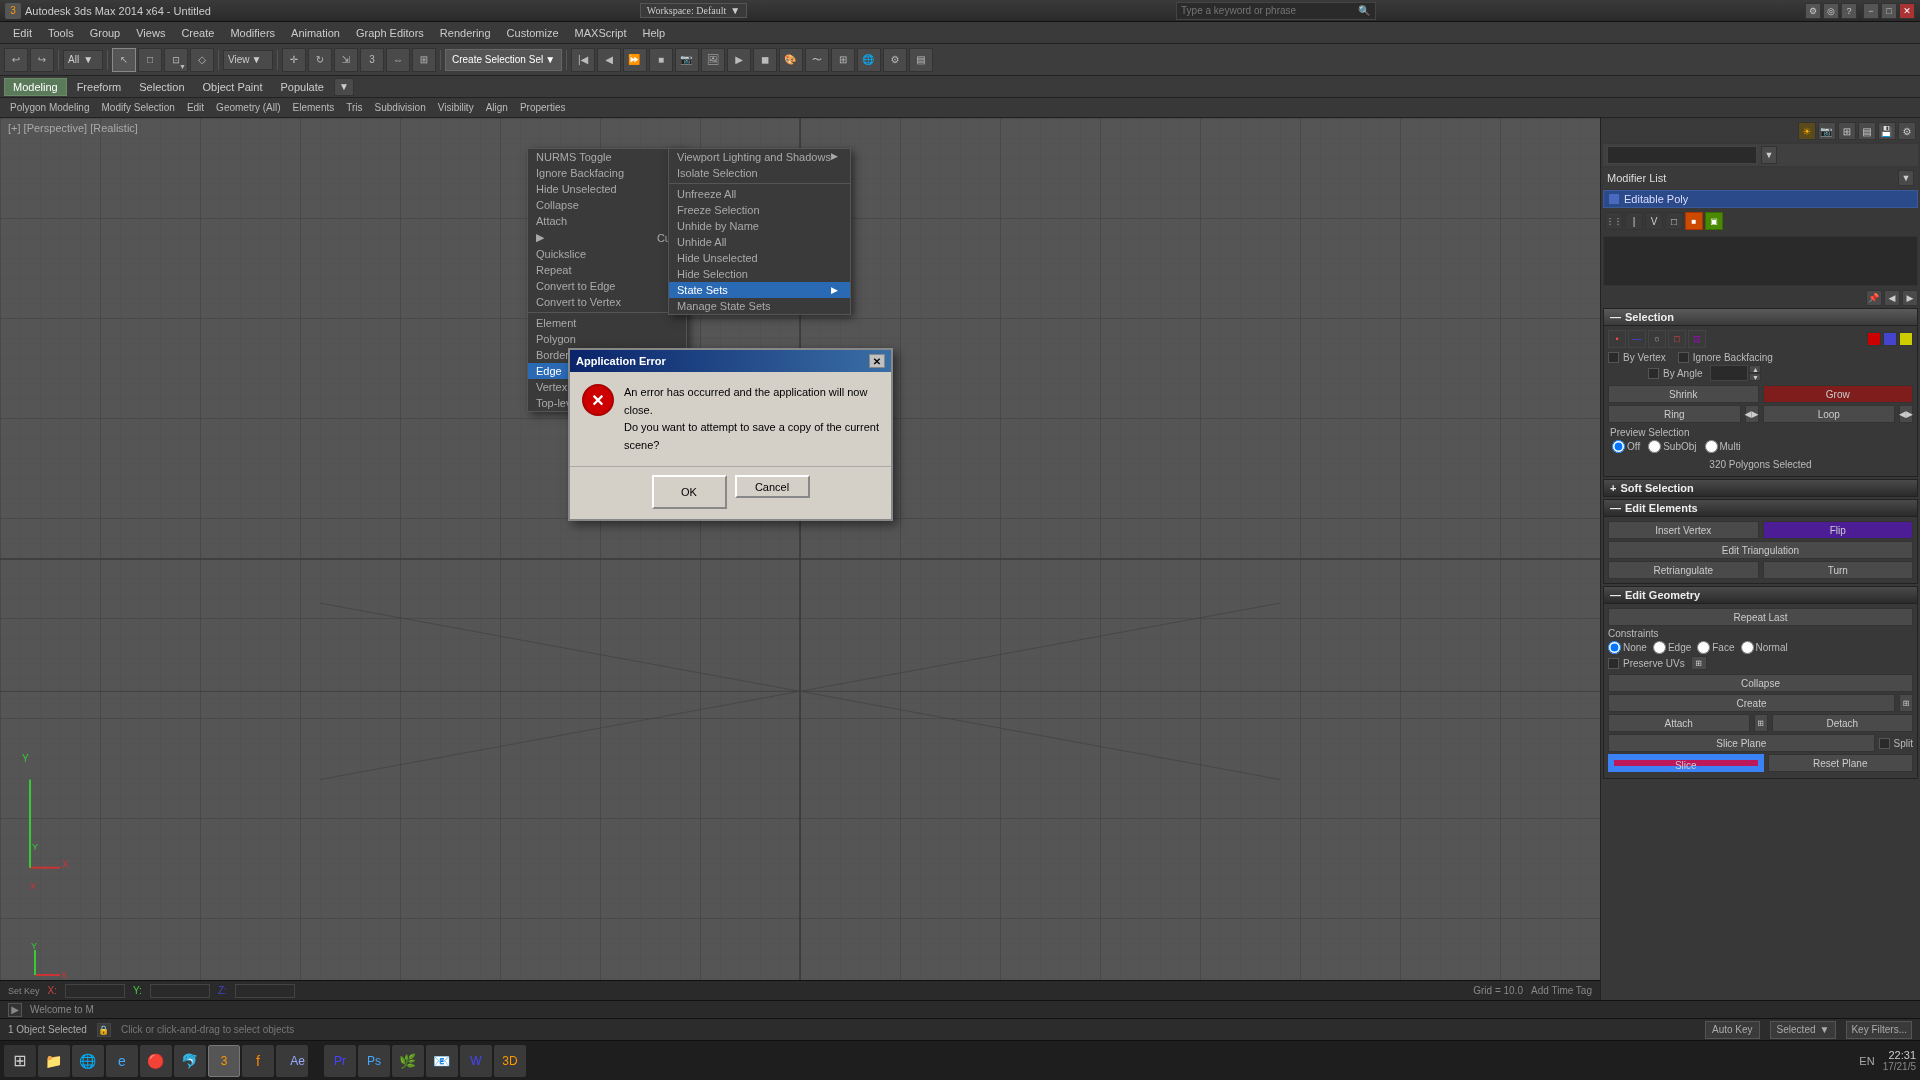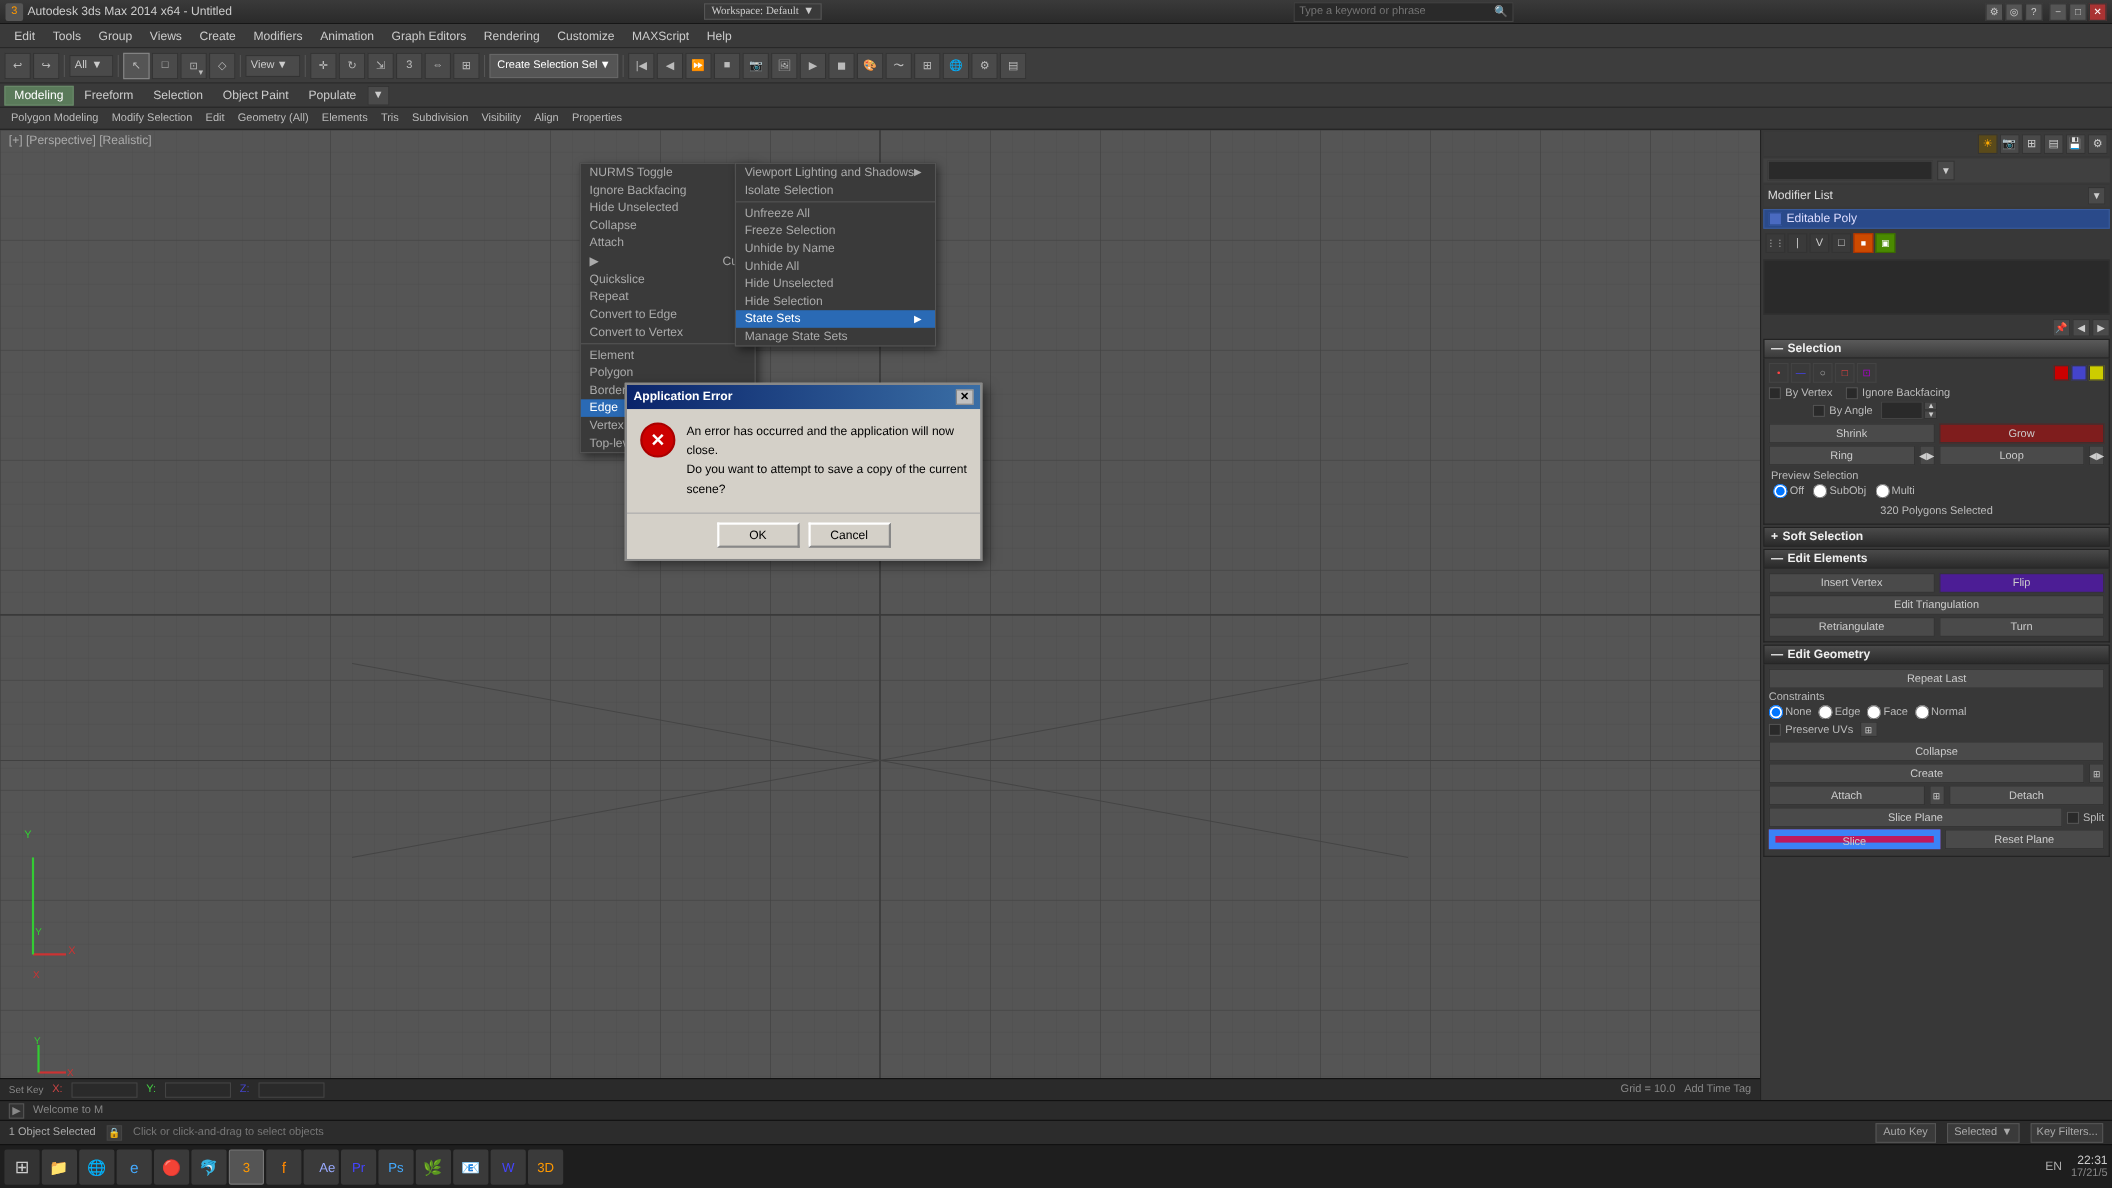--- a/index.html
+++ b/index.html
@@ -430,21 +430,21 @@
     <div style="width:16px;height:14px;background:#c0c0c0;border:1px solid #888;color:#000;font-size:10px;display:flex;align-items:center;justify-content:center;cursor:pointer;">✕</div>
   </div>
   <div style="padding:12px;display:flex;align-items:flex-start;gap:10px;background:#d4d0c8;">
     <div style="width:32px;height:32px;border-radius:50%;background:#cc0000;border:2px solid #aa0000;display:flex;align-items:center;justify-content:center;color:#fff;font-size:16px;font-weight:bold;flex-shrink:0;">✕</div>
     <div style="font-size:11px;color:#000;line-height:1.6;">
       <div>An error has occurred and the application will now close.</div>
       <div>Do you want to attempt to save a copy of the current scene?</div>
     </div>
   </div>
   <div style="display:flex;justify-content:center;gap:8px;padding:8px 12px 10px;background:#d4d0c8;border-top:1px solid #aaa;">
-    <button style="width:75px;height:23px;background:#d4d0c8;border:2px solid;border-color:#fff #888 #888 #fff;color:#000;font-size:11px;cursor:pointer;">OK</button>
+    <button style="width:75px;height:34px;background:#d4d0c8;border:2px solid;border-color:#fff #888 #888 #fff;color:#000;font-size:11px;cursor:pointer;">OK</button>
     <button style="width:75px;height:23px;background:#d4d0c8;border:2px solid;border-color:#fff #888 #888 #fff;color:#000;font-size:11px;cursor:pointer;">Cancel</button>
   </div>
 </div>
 
 <div id="right-panel" style="position:absolute;top:118px;right:0;width:320px;bottom:80px;background:#383838;border-left:1px solid #222;overflow-y:auto;padding:2px;">
 
   <div style="display:flex;gap:2px;padding:2px;background:#3a3a3a;margin-bottom:2px;justify-content:flex-end;">
     <div style="width:18px;height:18px;background:#5a4a1a;border:1px solid #333;display:flex;align-items:center;justify-content:center;font-size:10px;color:#fa0;cursor:pointer;">☀</div>
     <div style="width:18px;height:18px;background:#4a4a4a;border:1px solid #333;display:flex;align-items:center;justify-content:center;font-size:10px;color:#ccc;cursor:pointer;">📷</div>
     <div style="width:18px;height:18px;background:#4a4a4a;border:1px solid #333;display:flex;align-items:center;justify-content:center;font-size:10px;color:#ccc;cursor:pointer;">⊞</div>
@@ -720,21 +720,21 @@
   <div style="width:32px;height:32px;background:#333;border-radius:2px;display:flex;align-items:center;justify-content:center;font-size:16px;cursor:pointer;">⊞</div>
 
   <div style="width:32px;height:32px;background:#3a3a3a;border-radius:2px;display:flex;align-items:center;justify-content:center;font-size:14px;cursor:pointer;">📁</div>
   <div style="width:32px;height:32px;background:#3a3a3a;border-radius:2px;display:flex;align-items:center;justify-content:center;font-size:14px;cursor:pointer;">🌐</div>
   <div style="width:32px;height:32px;background:#3a3a3a;border-radius:2px;display:flex;align-items:center;justify-content:center;font-size:14px;cursor:pointer;color:#4af;">e</div>
   <div style="width:32px;height:32px;background:#3a3a3a;border-radius:2px;display:flex;align-items:center;justify-content:center;font-size:14px;cursor:pointer;">🔴</div>
   <div style="width:32px;height:32px;background:#3a3a3a;border-radius:2px;display:flex;align-items:center;justify-content:center;font-size:14px;cursor:pointer;">🐬</div>
   <div style="width:32px;height:32px;background:#555;border:1px solid #777;border-radius:2px;display:flex;align-items:center;justify-content:center;font-size:12px;cursor:pointer;color:#f90;">3</div>
   <div style="width:32px;height:32px;background:#3a3a3a;border-radius:2px;display:flex;align-items:center;justify-content:center;font-size:14px;cursor:pointer;color:#f80;">f</div>
   <div style="width:32px;height:32px;background:#3a3a3a;border-radius:2px;display:flex;align-items:center;justify-content:center;font-size:12px;cursor:pointer;color:#9af;padding-left:11px;">Ae</div>
-  <div style="width:32px;height:32px;background:#3a3a3a;border-radius:2px;display:flex;align-items:center;justify-content:center;font-size:12px;cursor:pointer;color:#44f;">Pr</div>
+  <div style="width:32px;height:32px;background:#3a3a3a;border-radius:2px;display:flex;align-items:center;justify-content:center;font-size:12px;cursor:pointer;color:#44f;margin-left:14px;">Pr</div>
   <div style="width:32px;height:32px;background:#3a3a3a;border-radius:2px;display:flex;align-items:center;justify-content:center;font-size:12px;cursor:pointer;color:#4af;">Ps</div>
   <div style="width:32px;height:32px;background:#3a3a3a;border-radius:2px;display:flex;align-items:center;justify-content:center;font-size:14px;cursor:pointer;">🌿</div>
   <div style="width:32px;height:32px;background:#3a3a3a;border-radius:2px;display:flex;align-items:center;justify-content:center;font-size:14px;cursor:pointer;">📧</div>
   <div style="width:32px;height:32px;background:#3a3a3a;border-radius:2px;display:flex;align-items:center;justify-content:center;font-size:12px;cursor:pointer;color:#44f;">W</div>
   <div style="width:32px;height:32px;background:#3a3a3a;border-radius:2px;display:flex;align-items:center;justify-content:center;font-size:12px;cursor:pointer;color:#f90;">3D</div>
 
   <div style="margin-left:auto;display:flex;align-items:center;gap:8px;color:#aaa;font-size:11px;">
     <span style="font-size:11px;color:#aaa;">EN</span>
     <div style="text-align:right;">
       <div style="font-size:11px;color:#ccc;">22:31</div>

